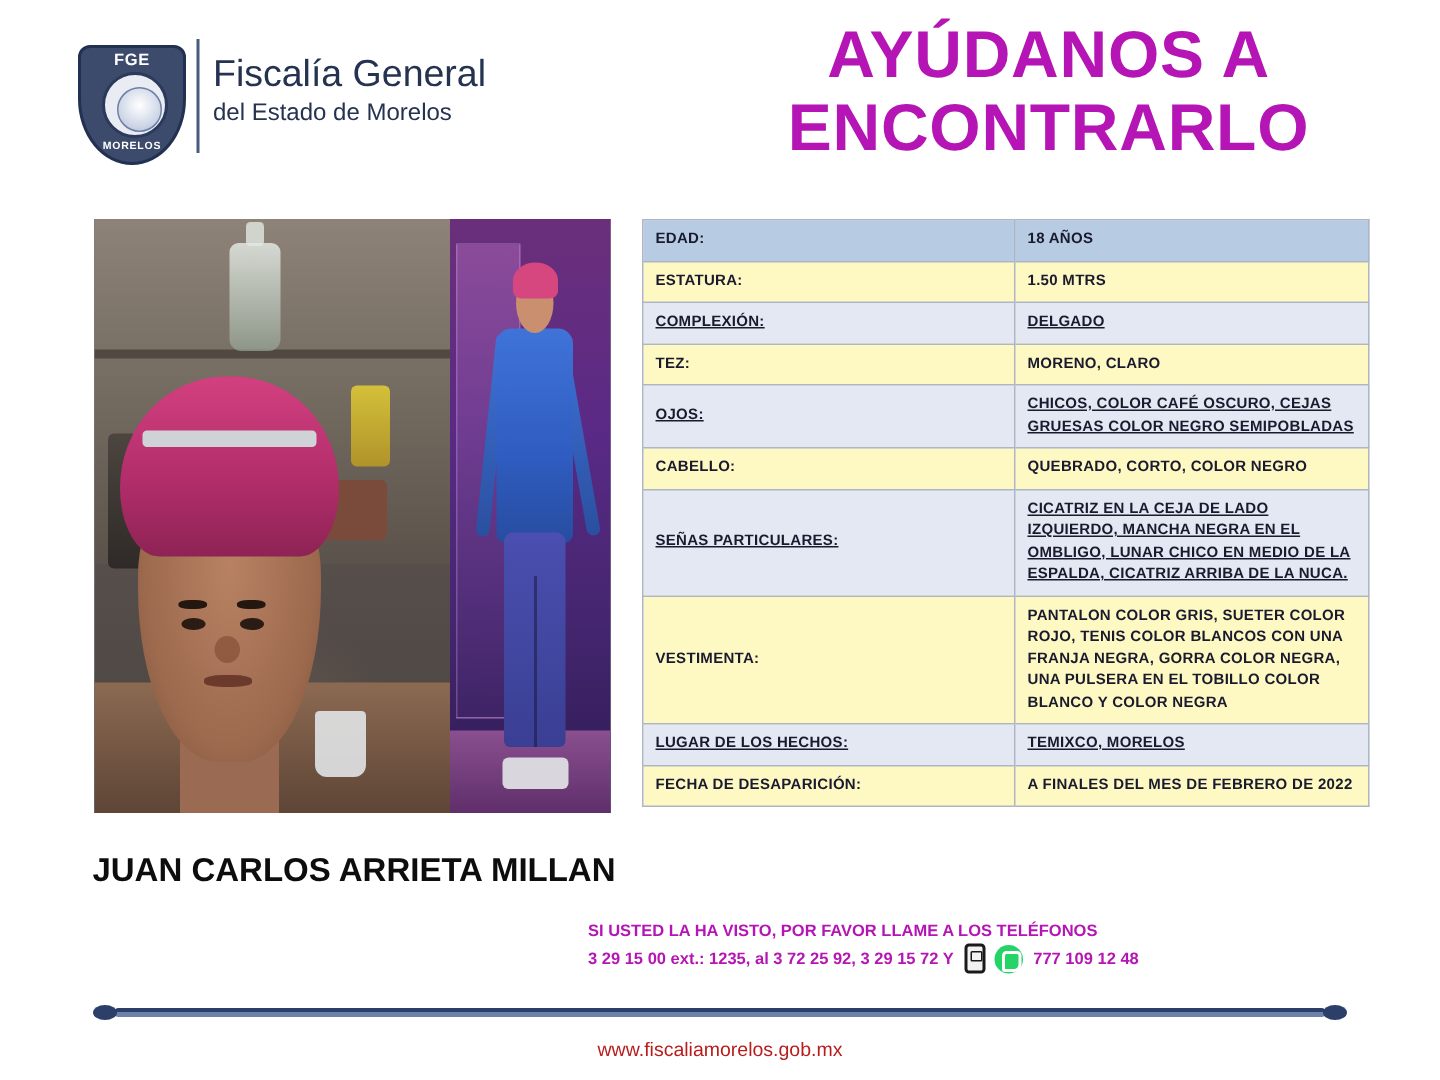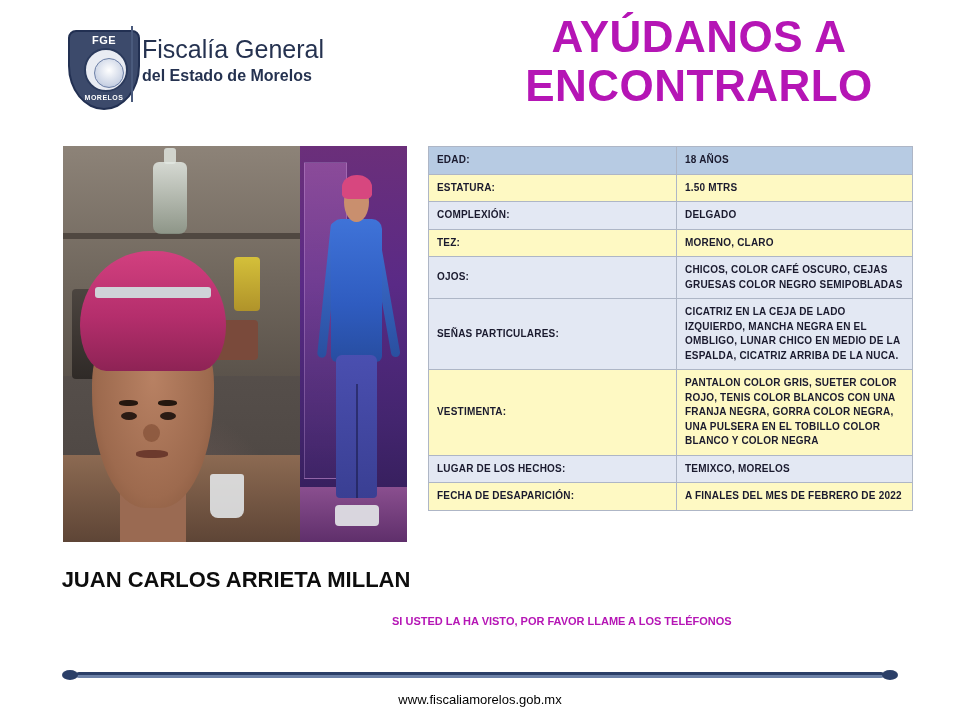--- a/index.html
+++ b/index.html
@@ -14,21 +14,21 @@
   }
 
   
   .header {
     position: absolute;
     left: 0; top: 0;
     width: 960px; height: 135px;
   }
   .logo-wrap {
     position: absolute;
-    left: 68px; top: 20px;
+    left: 52px; top: 20px;
     width: 75px; height: 92px;
   }
   .shield {
     position: absolute;
     left: 0; top: 10px;
     width: 72px; height: 80px;
     background: #3c4a6b;
     border-radius: 8px 8px 36px 36px / 8px 8px 44px 44px;
     border: 2px solid #223052;
     overflow: hidden;
@@ -81,21 +81,21 @@
   .org-name .line1 {
     font-size: 25px;
     color: #253250;
     font-weight: normal;
     line-height: 1.1;
     white-space: nowrap;
   }
   .org-name .line2 {
     font-size: 16px;
     color: #253250;
-    font-weight: bold;
+    font-weight: normal;
     line-height: 1.2;
     margin-top: 2px;
     white-space: nowrap;
   }
   .headline {
     position: absolute;
     left: 434px; top: 12px;
     width: 530px;
     text-align: center;
     color: #b515b5;
@@ -318,21 +318,21 @@
     color: #1a1a2e;
     padding: 6px 8px;
     vertical-align: middle;
     line-height: 1.45;
     letter-spacing: 0.2px;
   }
   .info-table td.lbl { width: 248px; }
   .info-table td.val { width: 236px; }
   .info-table tr.r-head td { background: #b7cbe3; }
   .info-table tr.r-odd td  { background: #fef9c3; }
-  .info-table tr.r-even td { background: #e3e8f3; }
+  .info-table tr.r-even td { background: #e3e8f3; text-decoration: underline; }
 
   
   .callout {
     position: absolute;
     left: 392px; top: 613px;
     width: 556px;
     text-align: left;
     color: #b515b5;
     font-size: 11px;
     font-weight: bold;
@@ -401,21 +401,21 @@
     width: 16px; height: 10px;
     background: #2b3f68;
     border-radius: 50%;
   }
   .website {
     position: absolute;
     left: 0; top: 692px;
     width: 960px;
     text-align: center;
     font-size: 13px;
-    color: #000000;
+    color: #b91c1c;
   }
 </style>
 </head>
 <body>
 
 <div class="header">
 
   <div class="logo-wrap">
     <div class="shield">
       <div class="fge">FGE</div>
@@ -493,20 +493,24 @@
       <td class="val">DELGADO</td>
     </tr>
     <tr class="r-odd">
       <td class="lbl">TEZ:</td>
       <td class="val">MORENO, CLARO</td>
     </tr>
     <tr class="r-even">
       <td class="lbl">OJOS:</td>
       <td class="val">CHICOS, COLOR CAFÉ OSCURO, CEJAS GRUESAS COLOR NEGRO SEMIPOBLADAS</td>
     </tr>
+    <tr class="r-odd">
+      <td class="lbl">CABELLO:</td>
+      <td class="val">QUEBRADO, CORTO, COLOR NEGRO</td>
+    </tr>
     <tr class="r-even">
       <td class="lbl">SEÑAS PARTICULARES:</td>
       <td class="val">CICATRIZ EN LA CEJA DE LADO IZQUIERDO, MANCHA NEGRA EN EL OMBLIGO, LUNAR CHICO EN MEDIO DE LA ESPALDA, CICATRIZ ARRIBA DE LA NUCA.</td>
     </tr>
     <tr class="r-odd">
       <td class="lbl">VESTIMENTA:</td>
       <td class="val">PANTALON COLOR GRIS, SUETER COLOR ROJO, TENIS COLOR BLANCOS CON UNA FRANJA NEGRA, GORRA COLOR NEGRA, UNA PULSERA EN EL TOBILLO COLOR BLANCO Y COLOR NEGRA</td>
     </tr>
     <tr class="r-even">
       <td class="lbl">LUGAR DE LOS HECHOS:</td>
@@ -514,16 +518,24 @@
     </tr>
     <tr class="r-odd">
       <td class="lbl">FECHA DE DESAPARICIÓN:</td>
       <td class="val">A FINALES DEL MES DE FEBRERO DE 2022</td>
     </tr>
   </tbody>
 </table>
 
 <div class="callout">
   <div>SI USTED LA HA VISTO, POR FAVOR LLAME A LOS TELÉFONOS</div>
+  <div>
+    <span>3 29 15 00 ext.: 1235, al 3 72 25 92,  3 29 15 72 Y</span>
+    <span class="icons-inline">
+      <span class="phone-icon"></span>
+      <span class="wa-icon"></span>
+    </span>
+    <span class="phone-highlight">777 109 12 48</span>
+  </div>
 </div>
 
 <div class="footer-rule"></div>
 <div class="website">www.fiscaliamorelos.gob.mx</div>
 
 </body></html>

